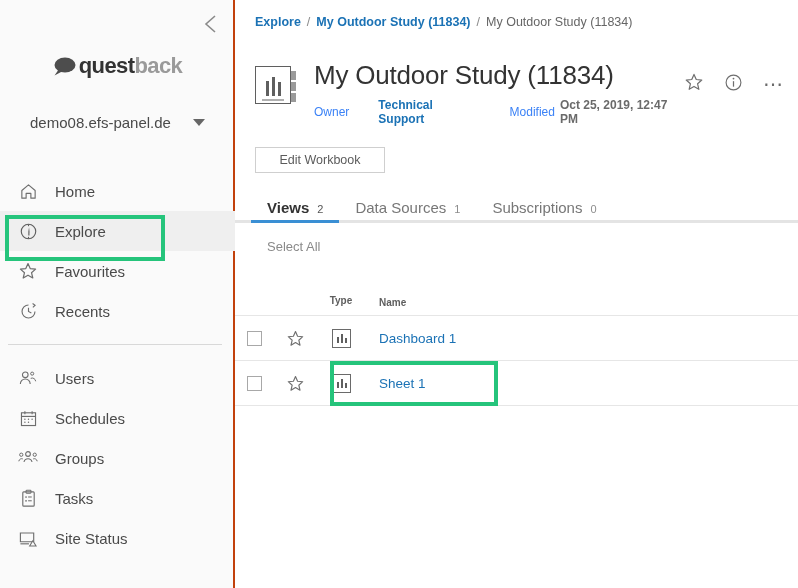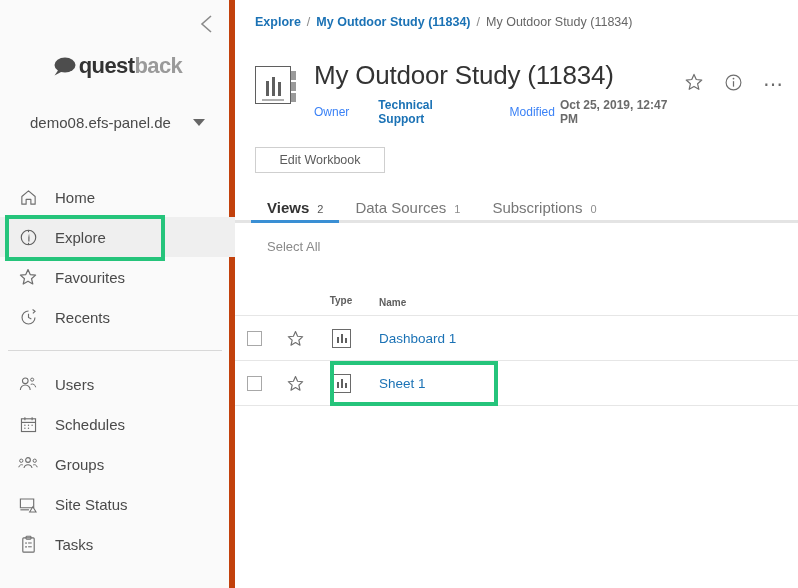--- a/index.html
+++ b/index.html
@@ -9,21 +9,21 @@
     background: #ffffff;
     overflow: hidden;
   }
   #app { position: relative; width: 798px; height: 588px; display: flex; }
 
   
   .sidebar {
     position: relative;
     width: 235px; height: 588px;
     background: #fafafa;
-    border-right: 6px solid #c2410c;
+    border-right: 2px solid #c2410c;
     flex: 0 0 235px;
   }
   .collapse-btn {
     position: absolute; top: 12px; right: 10px;
     width: 24px; height: 24px;
     display: flex; align-items: center; justify-content: center;
     cursor: pointer;
   }
   .collapse-btn svg { display: block; }
 
@@ -43,21 +43,21 @@
     gap: 22px; cursor: pointer;
   }
   .site-select .site-name { font-size: 15px; color: #4a4a4a; }
   .caret-down {
     width: 0; height: 0;
     border-left: 6px solid transparent;
     border-right: 6px solid transparent;
     border-top: 7px solid #666;
   }
 
-  .nav { position: absolute; top: 177px; left: 0; width: 235px; }
+  .nav { position: absolute; top: 171px; left: 0; width: 235px; }
   .nav-item {
     position: relative;
     height: 40px; display: flex; align-items: center;
     padding-left: 18px; gap: 17px; cursor: pointer;
   }
   .nav-item.active { background: #efefef; }
   .nav-item .nav-icon {
     width: 20px; height: 20px;
     display: flex; align-items: center; justify-content: center;
     flex: 0 0 20px; color: #666;
@@ -312,41 +312,41 @@
             <path d="M0.9 13.6 A3.2 3.2 0 0 1 5.3 11" fill="none" stroke="#6e6e6e" stroke-width="1.1"></path>
             <circle cx="18.4" cy="6.4" r="1.8" fill="none" stroke="#6e6e6e" stroke-width="1.1"></circle>
             <path d="M21.1 13.6 A3.2 3.2 0 0 0 16.7 11" fill="none" stroke="#6e6e6e" stroke-width="1.1"></path>
           </svg>
         </span>
         <span class="nav-label">Groups</span>
       </div>
 
       <div class="nav-item">
         <span class="nav-icon">
-          <svg width="20" height="19" viewBox="0 0 21 20">
-            <path d="M2.5 4.2 L16.5 4.2 L16.5 13.4 L2.5 13.4 Z" fill="none" stroke="#6e6e6e" stroke-width="1.2"></path>
-            <line x1="2.5" y1="15.6" x2="11.5" y2="15.6" stroke="#6e6e6e" stroke-width="1.2"></line>
-            <polygon points="15.6,12.4 19,18 12.2,18" fill="#fafafa" stroke="#6e6e6e" stroke-width="1.1"></polygon>
-          </svg>
-        </span>
-        <span class="nav-label">Site Status</span>
-      </div>
-
-      <div class="nav-item">
-        <span class="nav-icon">
           <svg width="19" height="19" viewBox="0 0 20 20">
             <rect x="4" y="3" width="12" height="15" rx="1" fill="none" stroke="#6e6e6e" stroke-width="1.2"></rect>
             <rect x="7.4" y="1.4" width="5.2" height="3" rx="0.6" fill="none" stroke="#6e6e6e" stroke-width="1.1"></rect>
             <circle cx="7.4" cy="8.4" r="0.9" fill="#6e6e6e"></circle>
             <line x1="9.6" y1="8.4" x2="13.4" y2="8.4" stroke="#6e6e6e" stroke-width="1.1"></line>
             <circle cx="7.4" cy="12.4" r="0.9" fill="#6e6e6e"></circle>
             <line x1="9.6" y1="12.4" x2="13.4" y2="12.4" stroke="#6e6e6e" stroke-width="1.1"></line>
           </svg>
         </span>
         <span class="nav-label">Tasks</span>
+      </div>
+
+      <div class="nav-item">
+        <span class="nav-icon">
+          <svg width="20" height="19" viewBox="0 0 21 20">
+            <path d="M2.5 4.2 L16.5 4.2 L16.5 13.4 L2.5 13.4 Z" fill="none" stroke="#6e6e6e" stroke-width="1.2"></path>
+            <line x1="2.5" y1="15.6" x2="11.5" y2="15.6" stroke="#6e6e6e" stroke-width="1.2"></line>
+            <polygon points="15.6,12.4 19,18 12.2,18" fill="#fafafa" stroke="#6e6e6e" stroke-width="1.1"></polygon>
+          </svg>
+        </span>
+        <span class="nav-label">Site Status</span>
       </div>
 
     </div>
 
     <div class="hl" style="left:5px; top:215px; width:160px; height:46px;"></div>
   </div>
 
   <div class="main">
 
     <div class="breadcrumb">

